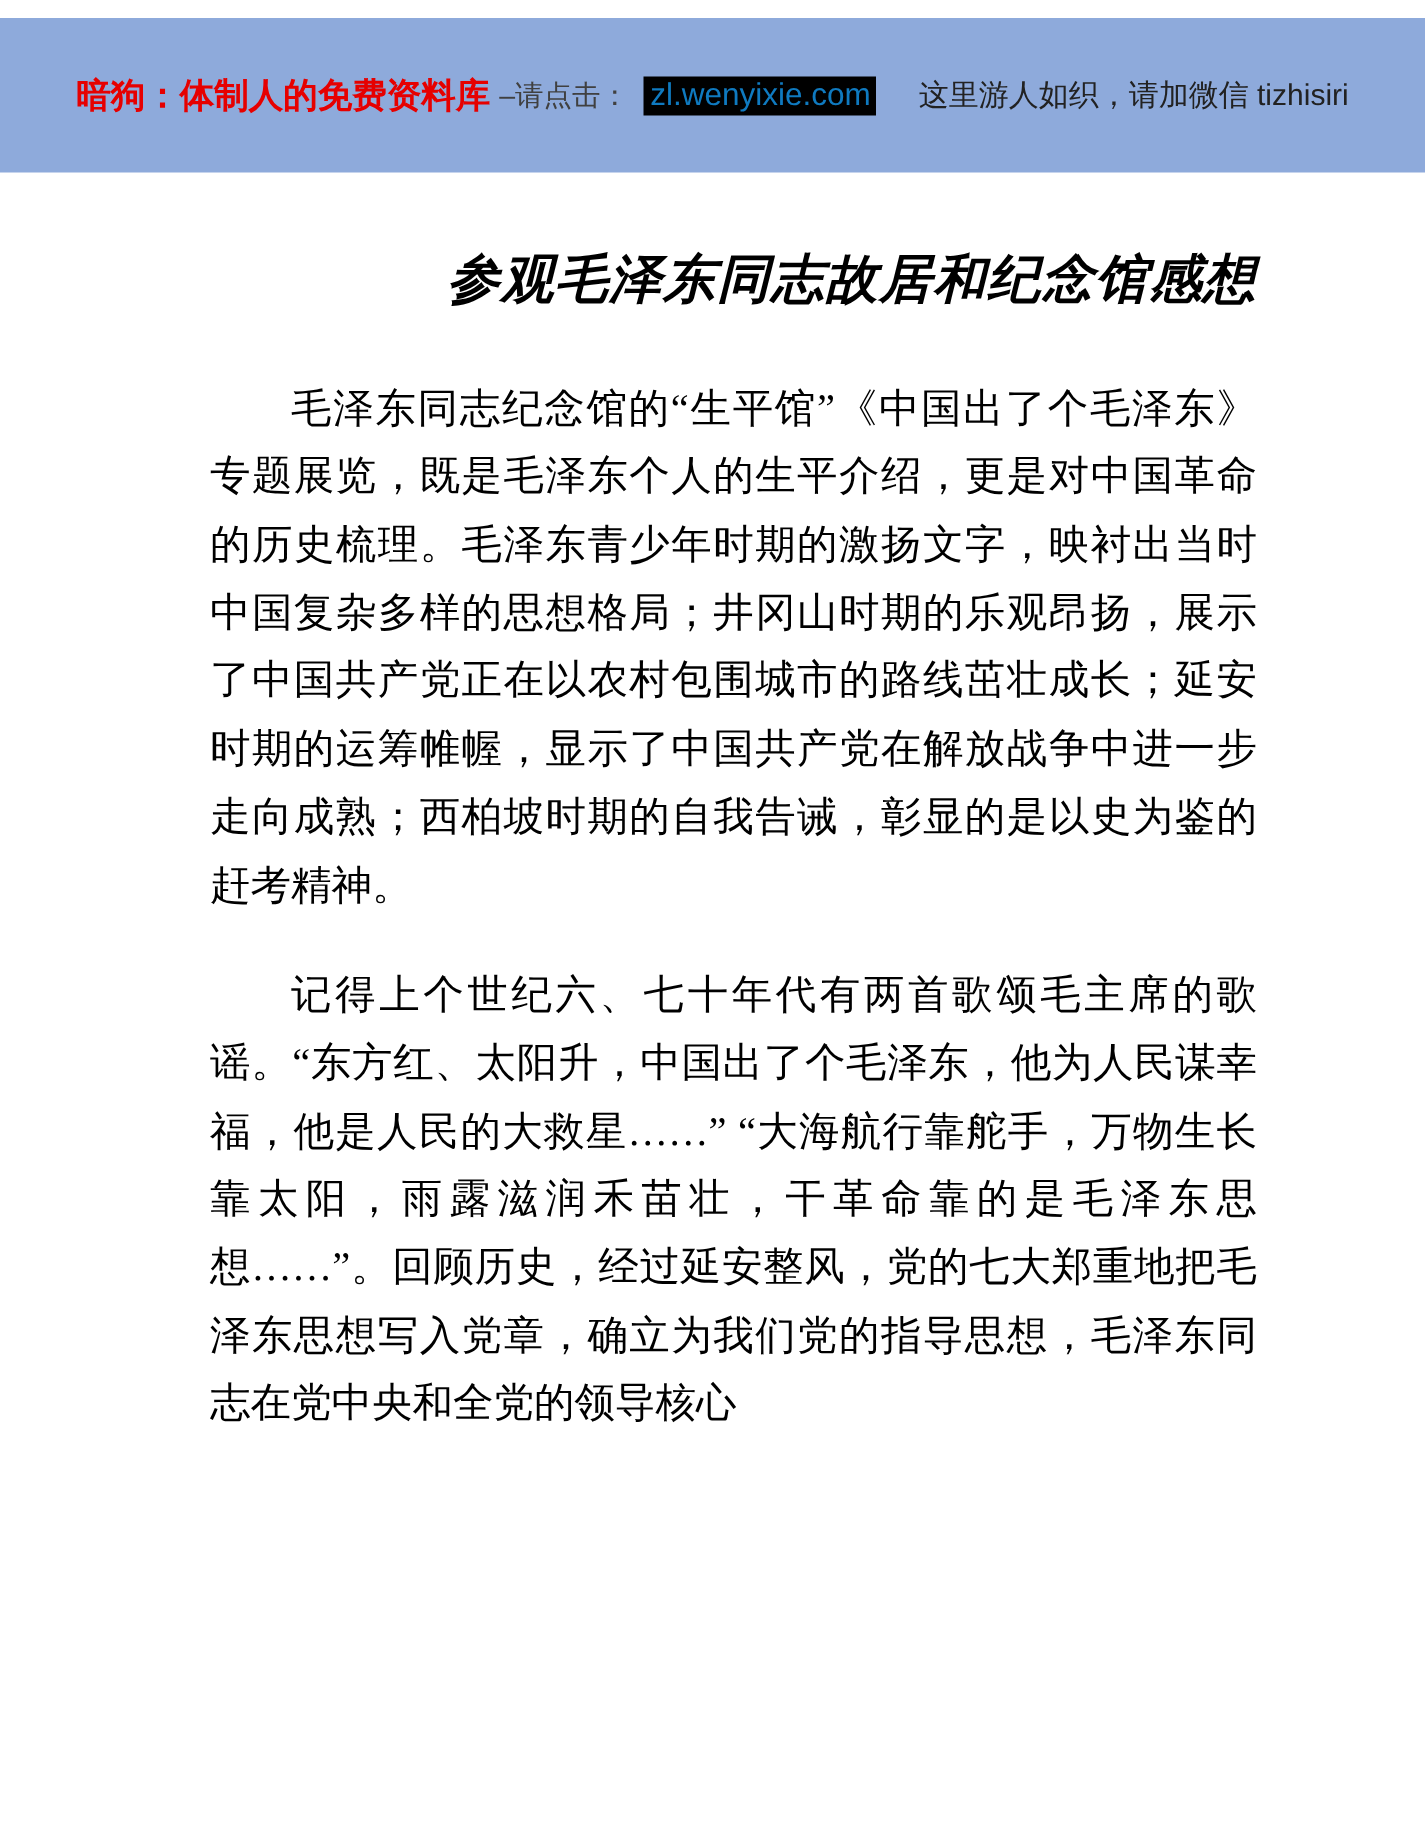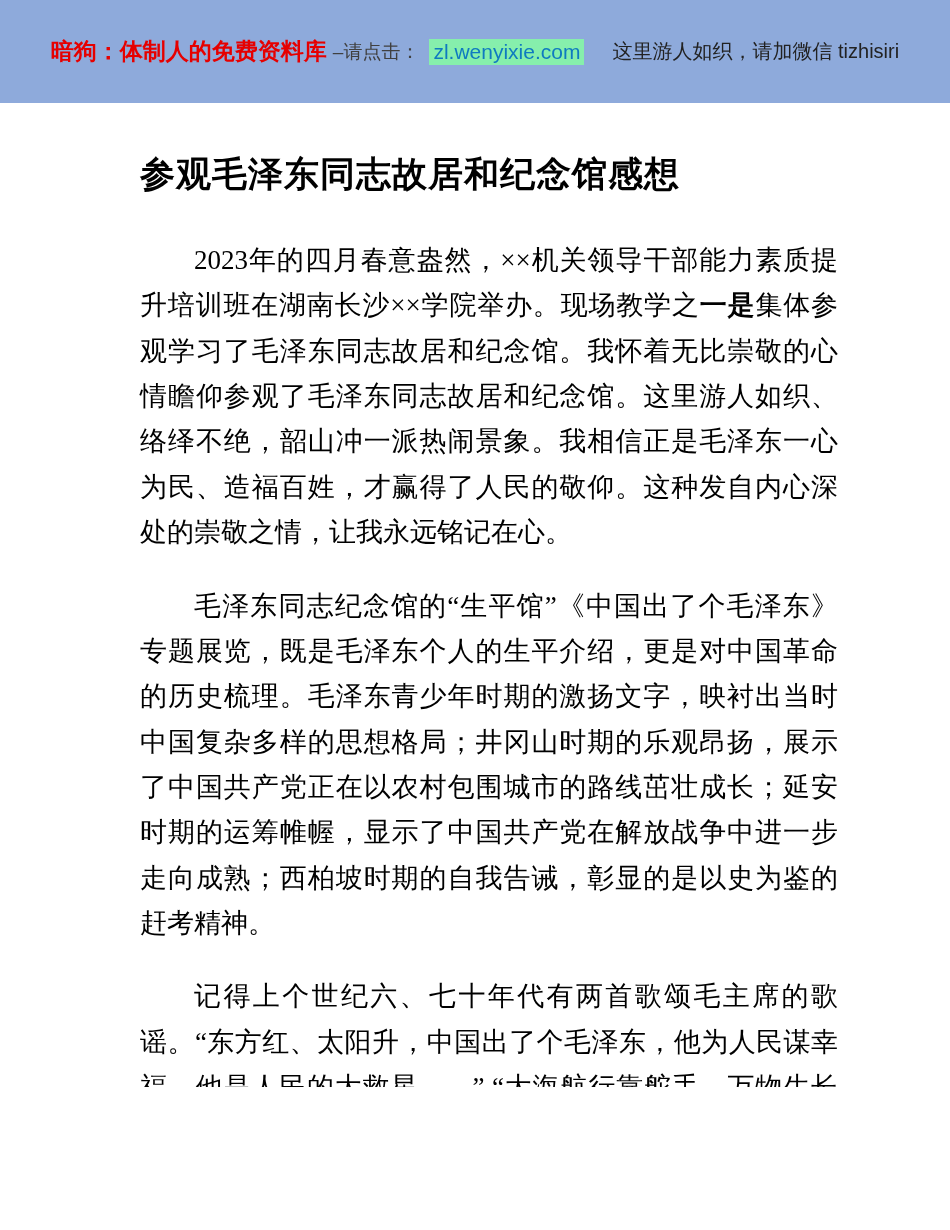--- a/index.html
+++ b/index.html
@@ -3,21 +3,21 @@
 <meta charset="utf-8">
 <style>
   * { margin: 0; padding: 0; box-sizing: border-box; }
   html, body { background: #ffffff; }
   body { font-family: "Liberation Serif", serif; }
 
   .page {
     position: relative;
     width: 950px;
     height: 1087px;
-    margin: 0 auto;
+    margin: 12px auto;
     background: #ffffff;
     overflow: hidden;
   }
 
   
   .banner {
     width: 100%;
     height: 103px;
     background: #8eaadb;
     display: flex;
@@ -32,44 +32,45 @@
     font-weight: bold;
     font-size: 23px;
   }
   .banner .hint {
     color: #404040;
     font-size: 19px;
     margin-right: 4px;
   }
   .banner .link {
     color: #0f7ac0;
-    background: #86efac;
+    background: #000000;
     font-size: 21px;
     text-decoration: none;
     padding: 1px 4px;
     cursor: pointer;
   }
   .banner .suffix {
     color: #222222;
     font-size: 20px;
     margin-left: 22px;
   }
 
   
   .doc {
     padding: 40px 112px 0 140px;
     color: #000000;
   }
   .doc-title {
     font-size: 35px;
     font-weight: bold;
-    text-align: left;
+    text-align: right;
     letter-spacing: 1px;
     margin: 8px 0 40px 0;
     font-family: "Liberation Serif", serif;
+    font-style: italic;
   }
   .doc p {
     font-size: 27px;
     line-height: 1.68;
     text-indent: 2em;
     text-align: justify;
     margin-bottom: 28px;
     word-break: break-all;
   }
   .doc p .bold { font-weight: bold; }
@@ -82,20 +83,19 @@
   <div class="banner">
     <span class="brand">暗狗：体制人的免费资料库</span>
     <span class="hint">–请点击：</span>
     <a class="link">zl.wenyixie.com</a>
     <span class="suffix">这里游人如织，请加微信 tizhisiri</span>
   </div>
 
   <div class="doc">
     <h1 class="doc-title">参观毛泽东同志故居和纪念馆感想</h1>
 
-    <p><span>2023年的四月春意盎然，××机关领导干部能力素质提升培训班在湖南长沙××学院举办。现场教学之</span><span class="bold">一是</span><span>集体参观学习了毛泽东同志故居和纪念馆。我怀着无比崇敬的心情瞻仰参观了毛泽东同志故居和纪念馆。这里游人如织、络绎不绝，韶山冲一派热闹景象。我相信正是毛泽东一心为民、造福百姓，才赢得了人民的敬仰。这种发自内心深处的崇敬之情，让我永远铭记在心。</span></p>
 
     <p>毛泽东同志纪念馆的“生平馆”《中国出了个毛泽东》专题展览，既是毛泽东个人的生平介绍，更是对中国革命的历史梳理。毛泽东青少年时期的激扬文字，映衬出当时中国复杂多样的思想格局；井冈山时期的乐观昂扬，展示了中国共产党正在以农村包围城市的路线茁壮成长；延安时期的运筹帷幄，显示了中国共产党在解放战争中进一步走向成熟；西柏坡时期的自我告诫，彰显的是以史为鉴的赶考精神。</p>
 
     <p>记得上个世纪六、七十年代有两首歌颂毛主席的歌谣。“东方红、太阳升，中国出了个毛泽东，他为人民谋幸福，他是人民的大救星……” “大海航行靠舵手，万物生长靠太阳，雨露滋润禾苗壮，干革命靠的是毛泽东思想……”。回顾历史，经过延安整风，党的七大郑重地把毛泽东思想写入党章，确立为我们党的指导思想，毛泽东同志在党中央和全党的领导核心</p>
   </div>
 
 </div>
 
 </body></html>

